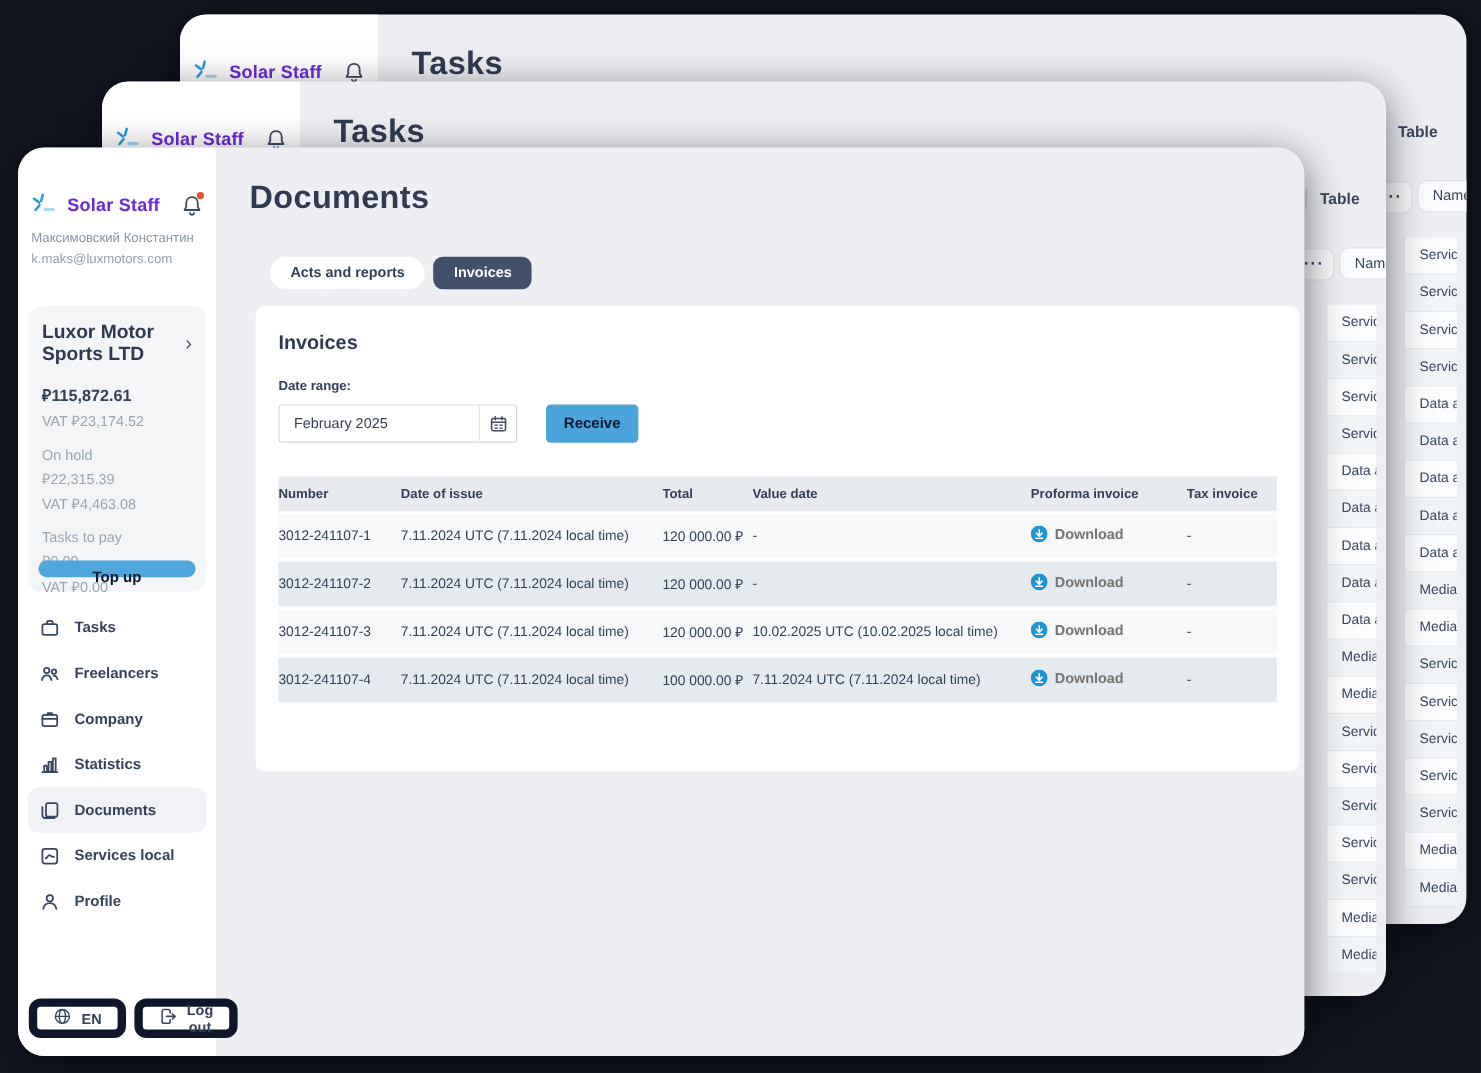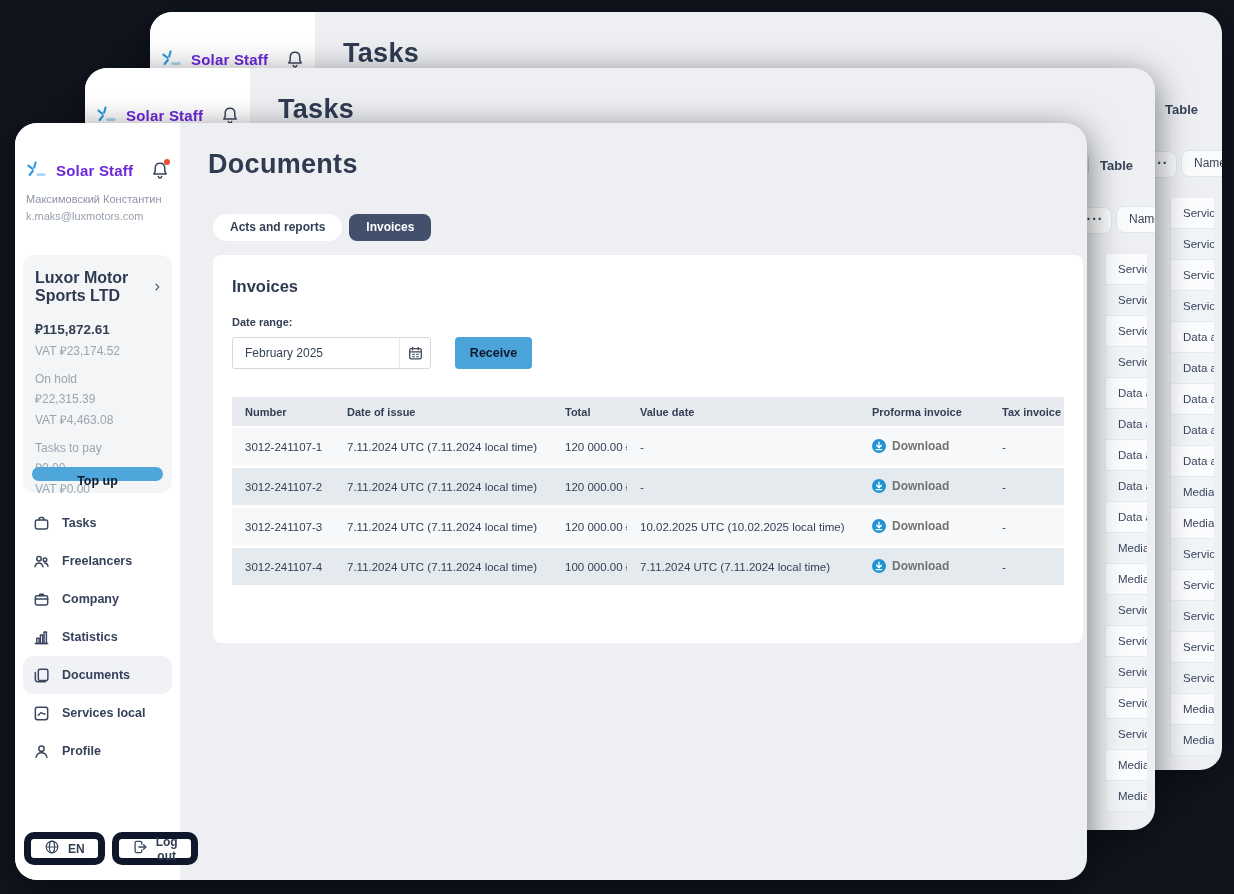--- a/index.html
+++ b/index.html
@@ -55,21 +55,21 @@
   .menu-item{height:38px;display:flex;align-items:center;padding:0 10px;border-radius:10px;
              font-size:12.5px;font-weight:bold;color:#36425c;box-sizing:border-box;cursor:pointer;}
   .menu-item svg{margin-right:12px;flex:0 0 auto;}
   .menu-item.active{background:#f0f2f5;}
 
   .sb-footer{position:absolute;left:9px;bottom:15px;display:flex;gap:7px;}
   .fbtn{height:33px;border:7px solid #0f172a;border-radius:10px;background:#fff;display:flex;
         align-items:center;padding:0 13px;font-size:12px;font-weight:bold;color:#333f55;gap:8px;cursor:pointer;}
 
   
-  .tabs{position:absolute;left:198px;top:91px;display:flex;gap:7px;}
+  .tabs{position:absolute;left:210px;top:91px;display:flex;gap:7px;}
   .tab{height:27px;line-height:27px;padding:0 17px;border-radius:15px;background:#fff;
        font-size:12px;font-weight:bold;color:#333f55;cursor:pointer;}
   .tab.active{background:#42506b;color:#fff;border-radius:8px;}
 
   .card{position:absolute;left:198px;top:132px;right:4px;height:388px;background:#fff;
         border-radius:8px;padding:0 19px;box-sizing:border-box;}
   .card-h{padding-top:22px;font-size:16.5px;font-weight:bold;color:#2f3a52;}
   .date-label{margin-top:20px;font-size:11px;font-weight:bold;color:#333f55;}
   .filters{display:flex;margin-top:9px;align-items:center;}
   .date-input{width:199px;height:32px;border:1px solid #d5d9de;border-radius:3px;background:#fff;
@@ -77,21 +77,21 @@
   .date-input .val{flex:1;padding-left:12px;font-size:12px;color:#333f55;}
   .date-input .cal{width:30px;height:100%;border-left:1px solid #e4e7eb;display:flex;
                    align-items:center;justify-content:center;}
   .date-input + .date-input{margin-left:24px;}
   .receive-btn{margin-left:24px;width:77px;height:32px;background:#4aa3d9;border:none;border-radius:4px;
                color:#0f172a;font-size:12.5px;font-weight:bold;cursor:pointer;}
 
   .inv-table{margin-top:28px;}
   .t-head,.t-row{display:grid;grid-template-columns:102px 218px 75px 232px 130px 1fr;align-items:center;}
   .t-head{height:29px;background:#e7eaee;font-size:11px;font-weight:bold;color:#333f55;margin-bottom:2px;}
-  .t-head > div,.t-row > div{padding-left:13px;white-space:nowrap;overflow:hidden;}
+  .t-head > div,.t-row > div{white-space:nowrap;overflow:hidden;}
   .t-row{height:37px;margin-bottom:3px;font-size:11.5px;color:#333f55;}
   .t-row.odd{background:#f6f8f9;}
   .t-row.even{background:#e4eaee;}
   .dl{display:inline-flex;align-items:center;gap:6px;color:#737373;font-weight:bold;font-size:12px;cursor:pointer;}
 </style>
 </head>
 <body>
 
 <div class="stage">
 

